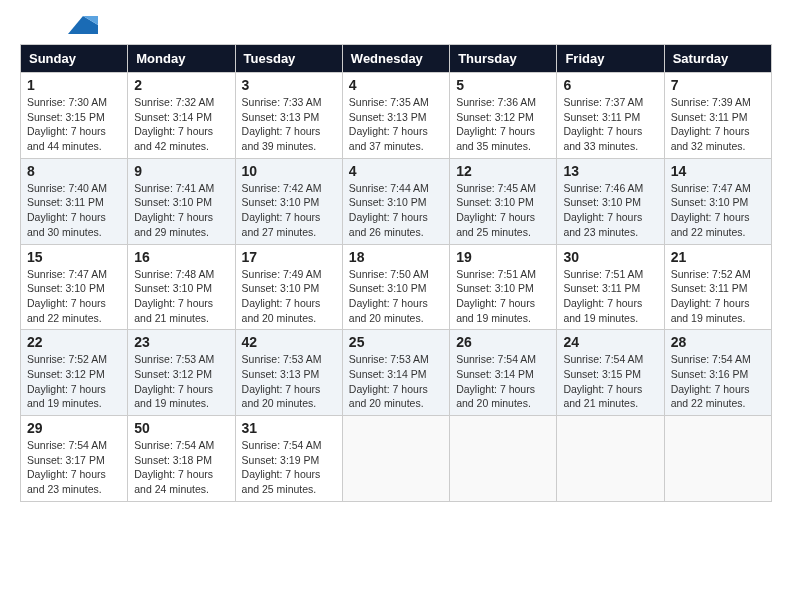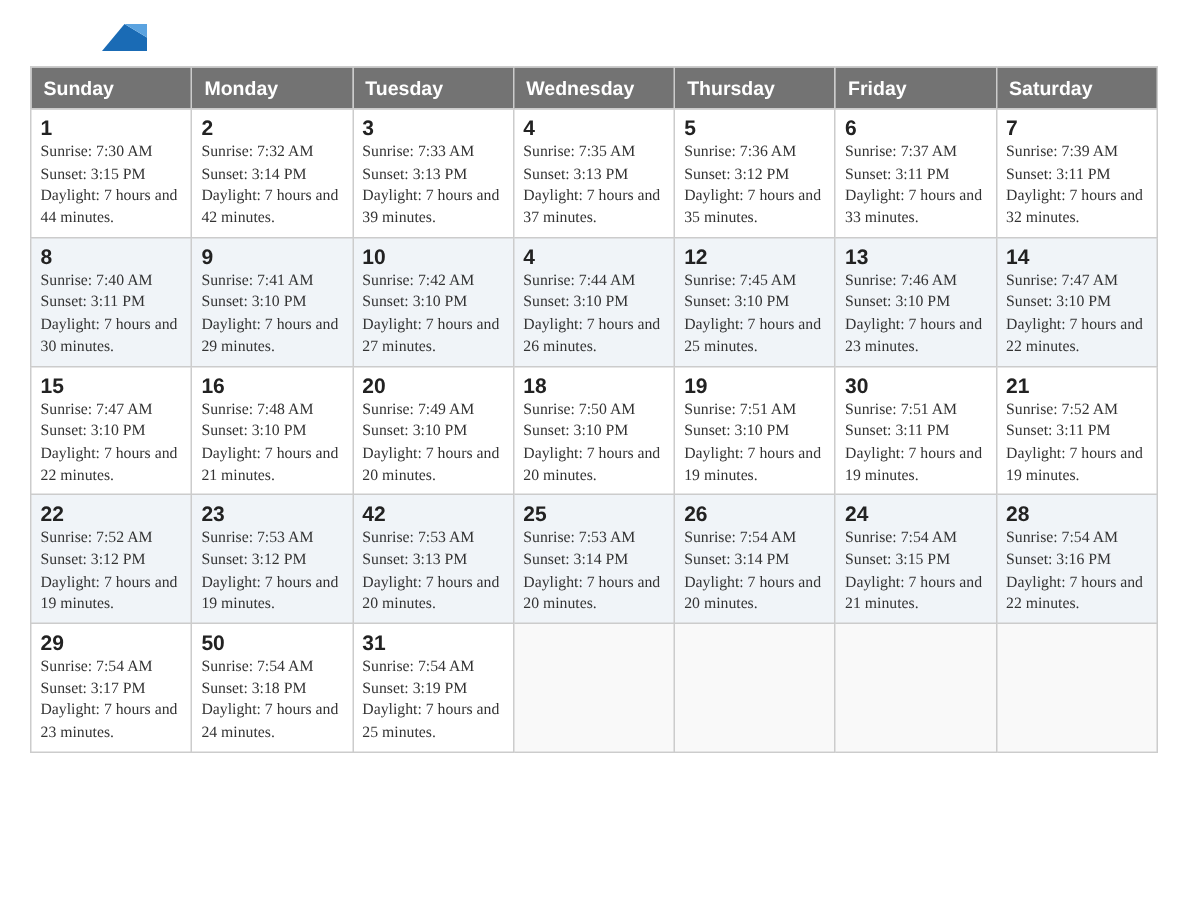--- a/index.html
+++ b/index.html
@@ -45,21 +45,21 @@
     .subtitle {
       font-size: 16px;
       color: #555;
     }
     .calendar {
       width: 100%;
       border-collapse: collapse;
       font-size: 11px;
     }
     .calendar th {
-      background-color: #737373;
+      background-color: #0f172a;
       color: #fff;
       text-align: left;
       padding: 6px 8px;
       font-size: 13px;
       font-weight: bold;
       border: 1px solid #ccc;
     }
     .calendar td {
       border: 1px solid #ccc;
       vertical-align: top;
@@ -75,21 +75,20 @@
       font-size: 14px;
       font-weight: bold;
       color: #222;
       display: block;
       margin-bottom: 2px;
     }
     .day-info {
       font-size: 10.5px;
       color: #333;
       line-height: 1.4;
-      font-family: Liberation Serif, serif;
     }
     .empty-cell {
       background: #f9f9f9 !important;
     }
   </style>
 </head>
 <body>
 
 <div class="header-area">
   <div class="logo">
@@ -250,21 +249,21 @@
       </td>
         <td>
         <span class="day-number">16</span>
         <div class="day-info">
           Sunrise: 7:48 AM<br>
           Sunset: 3:10 PM<br>
           Daylight: 7 hours and 21 minutes.
         </div>
       </td>
         <td>
-        <span class="day-number">20</span>
+        <span class="day-number">17</span>
         <div class="day-info">
           Sunrise: 7:49 AM<br>
           Sunset: 3:10 PM<br>
           Daylight: 7 hours and 20 minutes.
         </div>
       </td>
         <td>
         <span class="day-number">18</span>
         <div class="day-info">
           Sunrise: 7:50 AM<br>

